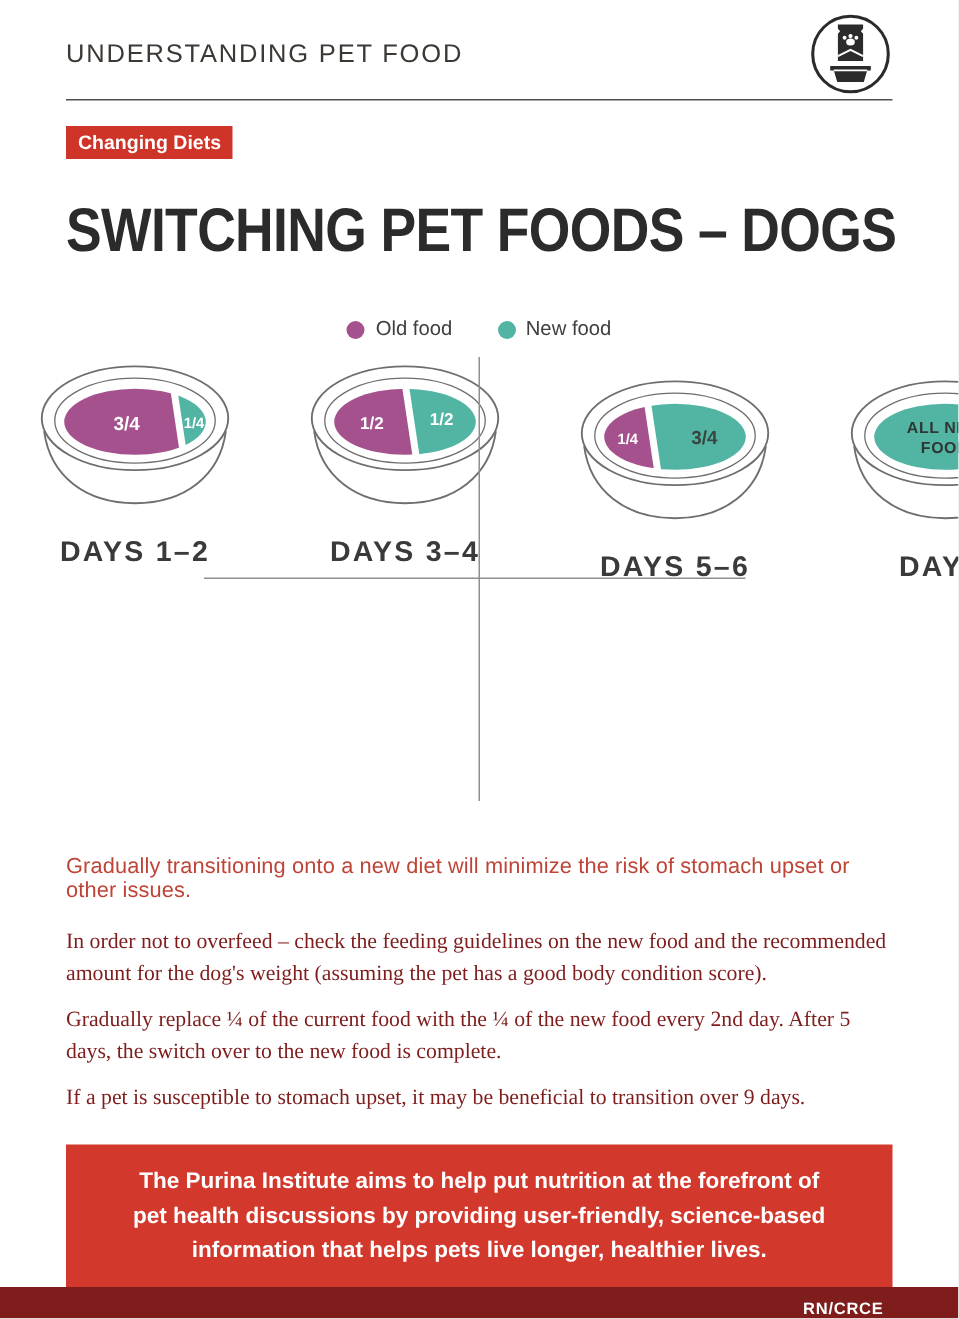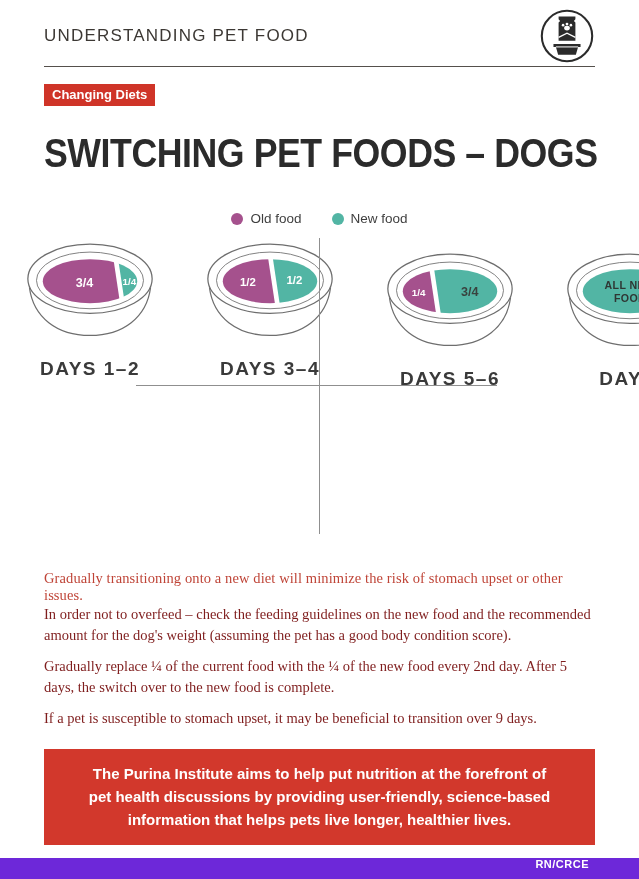--- a/index.html
+++ b/index.html
@@ -29,54 +29,54 @@
   .big-title {
     margin:24px 0 0 44px; font-size:41px; font-weight:800; color:#2b2b2b;
     letter-spacing:-0.5px; white-space:nowrap;
     transform:scaleX(0.87); transform-origin:left center;
   }
   
   .legend {
     margin-top:34px; display:flex; justify-content:center; gap:30px;
     font-size:13.5px; color:#3f3f3f;
   }
-  .legend-item { display:flex; align-items:center; gap:7px; }
+  .legend-item { display:flex; align-items:flex-end; gap:7px; }
   .legend-dot { width:12px; height:12px; border-radius:50%; }
   .dot-old { background:#a5518d; }
   .dot-new { background:#52b5a4; }
   
   .bowls { position:relative; margin-top:4px; height:306px; }
   .divider-v {
     position:absolute; left:319px; top:8px; width:1px; height:296px; background:#8f8f8f;
   }
   .divider-h {
     position:absolute; top:155px; left:136px; width:361px; height:1px; background:#8f8f8f;
   }
   .bowl-grid { display:grid; grid-template-columns:1fr 1fr 1fr 1fr; height:100%; }
   .bowl-cell { display:flex; flex-direction:column; align-items:center; padding-top:4px; }
   .bowl-cell svg.bowl { width:180px; height:118px; }
   .bowl-label {
     margin-top:6px; font-size:19px; font-weight:700; letter-spacing:1.5px; color:#3a3a3a;
   }
   .frac { font-family:"Liberation Sans", sans-serif; font-weight:700; }
   
   .lead {
-    margin:34px 44px 0 44px; color:#bf4437; font-size:14.5px; letter-spacing:0.1px;font-family:Liberation Serif, serif;
+    margin:34px 44px 16px 44px; color:#bf4437; font-size:14.5px; letter-spacing:0.1px;
   }
   .paras { margin:0 44px 0 44px; font-family:"Liberation Serif", serif; color:#7f1d1d; }
   .paras p { font-size:14.5px; line-height:1.42; margin-bottom:11px; }
   
   .callout {
     margin:20px 44px 0 44px; background:#d2382c; color:#fff; text-align:center;
     font-size:15px; font-weight:700; line-height:1.55; padding:13px 44px;
   }
   
   .bottom-bar {
-    position:absolute; left:0; bottom:0; width:100%; height:21px; background:#6d28d9;
-    display:flex; align-items:flex-start; justify-content:flex-end; padding-right:50px;
+    position:absolute; left:0; bottom:0; width:100%; height:21px; background:#7f1d1d;
+    display:flex; align-items:flex-end; justify-content:flex-end; padding-right:50px;
   }
   .bottom-bar-label { color:#fff; font-size:11px; font-weight:700; letter-spacing:0.5px; }
 </style>
 </head>
 <body>
 
 <div class="page">
 
   
   <div class="header">

